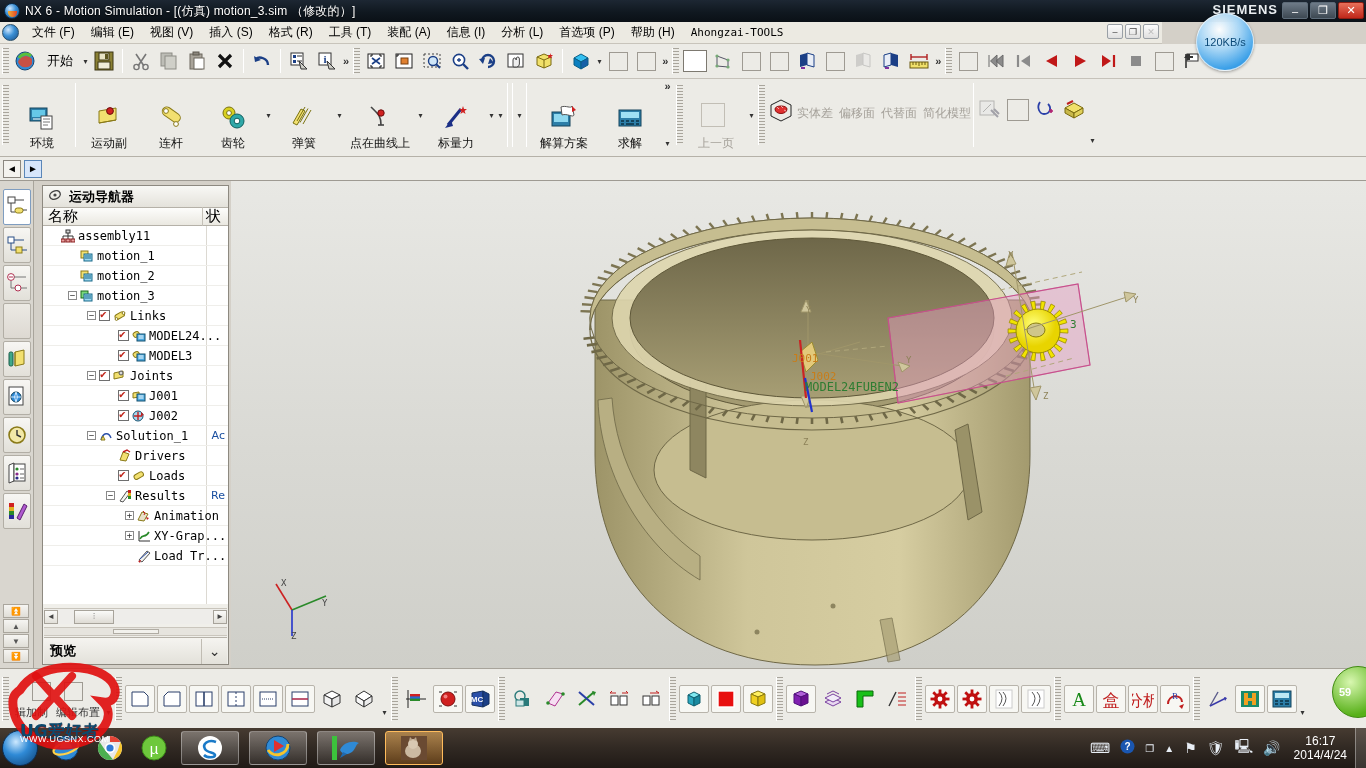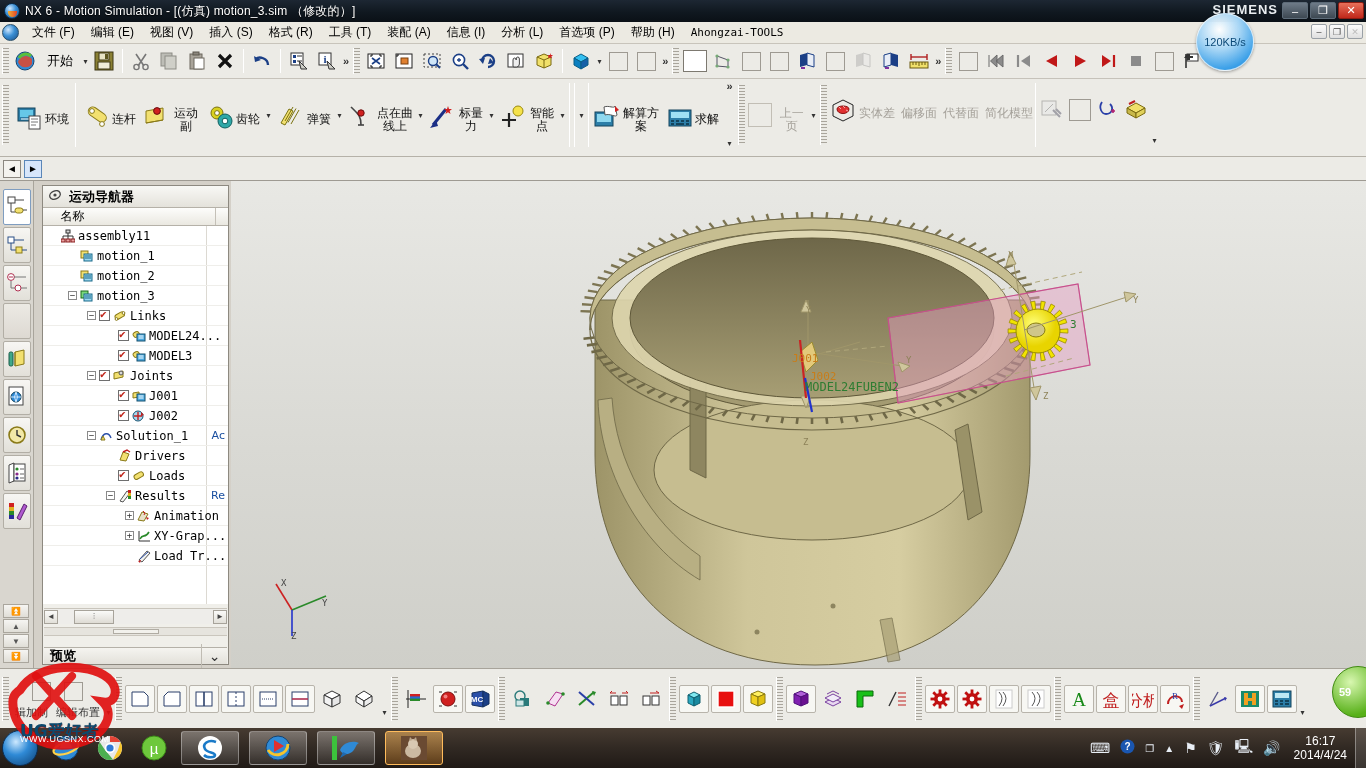--- a/index.html
+++ b/index.html
@@ -29,21 +29,21 @@
   .tb-siemens { position:absolute; right:88px; top:2px; font-size:13px; font-weight:bold;
      color:#e9edf0; letter-spacing:1px; font-family:"Liberation Sans", sans-serif; }
   .tb-btns { position:absolute; right:2px; top:2px; display:flex; gap:2px; }
   .tb-btn { width:26px; height:17px; border:1px solid #5d6b78; border-radius:2px;
     background: linear-gradient(180deg,#6e7b88,#3d4852); color:#fff; font-size:11px;
     display:flex; align-items:center; justify-content:center; }
   .tb-btn.close { background: linear-gradient(180deg,#e8705a,#c0271a); border-color:#8d1c12; }
 
   
   .menubar {
-    position:absolute; left:0; top:22px; width:1366px; height:22px;
+    position:absolute; left:0; top:22px; width:1162px; height:22px;
     background:#eceae2; border-bottom:1px solid #c8c4bb;
     display:flex; align-items:center; padding-left:2px;
   }
   .mb-logo { width:17px; height:17px; margin-right:5px; border-radius:50%;
     background: radial-gradient(circle at 35% 32%, #cfe8ff 0%, #3a8fd4 45%, #1a4f86 100%);
     border:1px solid #2a4f6a; }
   .menu-item { padding:2px 8px; font-size:12px; color:#000; white-space:nowrap;
      font-family:"Liberation Sans", sans-serif; }
   .mdi-btns { position:absolute; right:3px; top:2px; display:flex; gap:2px; }
   .mdi-btn { width:16px; height:15px; border:1px solid #9aa0a6; border-radius:2px;
@@ -61,22 +61,22 @@
      border-left:1px solid #fff; }
   .tsep { width:1px; height:24px; background:#bdb9b0; margin:0 4px;
      border-right:1px solid #fff; }
   .tbtn { width:28px; height:26px; display:flex; align-items:center; justify-content:center;
      border:1px solid transparent; border-radius:2px; }
   .emptybox { width:19px; height:19px; border:1px solid #9e9a92; background:#ecebe6; }
   .whitebox { width:24px; height:22px; border:1px solid #7d7970; background:#fff; }
   .arrowdn { width:9px; height:20px; font-size:8px; color:#333; display:flex;
      align-items:flex-end; justify-content:center; }
   .chev { font-size:11px; color:#333; font-weight:bold; line-height:9px; }
-  .bigbtn { width:62px; min-width:52px; height:72px; display:flex; flex-direction:row;
-     align-items:center; justify-content:center; padding-top:5px;
+  .bigbtn { width:62px; min-width:52px; height:72px; display:flex; flex-direction:column;
+     align-items:center; justify-content:flex-end; padding-top:5px;
      border:1px solid transparent; border-radius:2px; }
   .bigbtn .lab { font-size:12px; margin-top:4px; color:#111; text-align:center; line-height:13px;
      font-family:"DejaVu Sans", sans-serif; }
   .bigbtn .lab.dis { color:#a5a19a; }
   .bigico { width:30px; height:30px; }
   .vsep { width:1px; height:64px; background:#c2bdb4; border-right:1px solid #fff; margin:4px 2px; }
   .smalltxt { font-size:12px; color:#a5a19a; font-family:"DejaVu Sans", sans-serif; }
 
   
   .navstrip { position:absolute; left:0; top:157px; width:1366px; height:24px;
@@ -99,21 +99,21 @@
      justify-content:center; font-size:8px; color:#555; margin-bottom:1px; }
 
   
   .navpanel { position:absolute; left:42px; top:185px; width:187px; height:480px;
      background:#f0efea; border:1px solid #8d8980; }
   .np-header { height:22px; background:linear-gradient(180deg,#f8f8f5,#e4e2db);
      border-bottom:1px solid #b5b1a8; display:flex; align-items:center; padding-left:5px; }
   .np-header .ttl { font-size:13px; font-weight:bold; margin-left:6px;
      font-family:"DejaVu Sans", sans-serif; }
   .np-colhdr { height:18px; background:linear-gradient(180deg,#fdfdfb,#eae8e1);
-     border-bottom:1px solid #b5b1a8; display:flex; align-items:center; font-size:12px;flex-direction:column; }
+     border-bottom:1px solid #b5b1a8; display:flex; align-items:center; font-size:15px; }
   .np-colhdr .c1 { width:160px; padding-left:5px; border-right:1px solid #c4c0b7;
      font-family:"DejaVu Sans", sans-serif; }
   .np-colhdr .c2 { padding-left:3px; font-family:"DejaVu Sans", sans-serif; }
   .tree { position:absolute; left:0; top:40px; width:185px; height:378px; overflow:hidden;
      background:#fff; }
   .trow { height:20px; display:flex; align-items:center; position:relative;
      border-bottom:1px solid #efeeea; font-size:12px;
      font-family:"DejaVu Sans Mono", monospace; }
   .trow .st { position:absolute; right:3px; color:#1a4fa0; font-size:11px;
      font-family:"DejaVu Sans", sans-serif; }
@@ -129,21 +129,21 @@
   .hs-arrow { width:14px; height:14px; border:1px solid #a7a39a;
      background:linear-gradient(180deg,#fafaf8,#e2e0d9); font-size:8px; text-align:center;
      line-height:12px; color:#444; }
   .hs-thumb { width:40px; height:14px; margin-left:16px; border:1px solid #a7a39a;
      background:linear-gradient(180deg,#fafaf8,#dedbd4); text-align:center; font-size:8px;
      color:#555; line-height:12px; }
   .np-split { position:absolute; left:1px; bottom:28px; width:183px; height:9px;
      background:#e6e4de; border-top:1px solid #cac6bd; border-bottom:1px solid #cac6bd;
      display:flex; align-items:center; justify-content:center; }
   .np-split i { display:block; width:46px; height:5px; border:1px solid #b0aca3; background:#f2f1ec; }
-  .np-preview { position:absolute; left:1px; bottom:0; width:183px; height:17px;
+  .np-preview { position:absolute; left:1px; bottom:0; width:183px; height:27px;
      background:linear-gradient(180deg,#f5f4f0,#e3e1da); border-top:1px solid #b5b1a8;
      display:flex; align-items:center; }
   .np-preview .pl { font-size:13px; font-weight:bold; padding-left:6px; flex:1;
      font-family:"DejaVu Sans", sans-serif; }
   .np-preview .pbtn { width:26px; height:25px; border-left:1px solid #c0bcb3;
      display:flex; align-items:center; justify-content:center; font-size:14px; color:#333; }
 
   
   .viewport { position:absolute; left:231px; top:181px; width:1135px; height:487px;
      background: linear-gradient(180deg,#e8e8e4 0%, #d9d9d4 55%, #cfcfc9 100%); overflow:hidden; }
@@ -485,37 +485,37 @@
             <path d="M16 16h7M16 19h7M16 22h5" stroke="#777"></path>
           </svg>
       </span>
       <span class="lab">环境</span>
     </div>
     <div class="vsep"></div>
 
     <div class="bigbtn">
       <span class="bigico">
         <svg width="30" height="30" viewBox="0 0 30 30">
+            <path d="M5 20 L5 8 L22 5 L22 17Z" fill="#f2e070" stroke="#8a7a18"></path>
+            <circle cx="16" cy="8" r="3.4" fill="#d02020" stroke="#6a0d0d"></circle>
+            <path d="M5 20 L22 17" stroke="#8a7a18"></path>
+          </svg>
+      </span>
+      <span class="lab">运动副</span>
+    </div>
+
+    <div class="bigbtn">
+      <span class="bigico">
+        <svg width="30" height="30" viewBox="0 0 30 30">
             <rect x="5" y="7" width="20" height="9" rx="4.5" fill="#f2e070" stroke="#8a7a18" transform="rotate(35 15 12)"></rect>
             <circle cx="10" cy="8" r="2.4" fill="#fff" stroke="#8a7a18"></circle>
             <circle cx="20" cy="21" r="2.4" fill="#fff" stroke="#8a7a18"></circle>
           </svg>
       </span>
       <span class="lab">连杆</span>
-    </div>
-
-    <div class="bigbtn">
-      <span class="bigico">
-        <svg width="30" height="30" viewBox="0 0 30 30">
-            <path d="M5 20 L5 8 L22 5 L22 17Z" fill="#f2e070" stroke="#8a7a18"></path>
-            <circle cx="16" cy="8" r="3.4" fill="#d02020" stroke="#6a0d0d"></circle>
-            <path d="M5 20 L22 17" stroke="#8a7a18"></path>
-          </svg>
-      </span>
-      <span class="lab">运动副</span>
     </div>
 
     <div class="bigbtn">
       <span class="bigico">
         <svg width="30" height="30" viewBox="0 0 30 30">
             <g fill="#d8d020" stroke="#7a7210">
               <circle cx="11" cy="10" r="6"></circle>
               <circle cx="11" cy="10" r="2.4" fill="#fff"></circle>
             </g>
             <g fill="#2fa8a8" stroke="#106060">
@@ -558,29 +558,20 @@
         <svg width="30" height="30" viewBox="0 0 30 30">
             <path d="M20 6 L7 22" stroke="#1b2f86" stroke-width="3" fill="none"></path>
             <path d="M4 25 L10 17 L12 23Z" fill="#1b2f86"></path>
             <path d="M22 3 l1 3 l3 0 l-2.4 2 l1 3 l-2.6-1.8 l-2.6 1.8 l1-3 L18 6 l3 0Z" fill="#d02020"></path>
           </svg>
       </span>
       <span class="lab">标量力</span>
     </div>
     <div class="arrowdn" style="height:72px;align-items:center">▾</div>
 
-    <div class="bigbtn">
-      <span class="bigico">
-        <svg width="30" height="30" viewBox="0 0 30 30">
-            <path d="M5 17 L19 17 M12 10 L12 24" stroke="#222" stroke-width="2.2"></path>
-            <circle cx="21" cy="8" r="5" fill="#f5e24a" stroke="#9a8a10"></circle>
-          </svg>
-      </span>
-      <span class="lab">智能点</span>
-    </div>
     <div class="arrowdn" style="height:72px;align-items:center">▾</div>
 
     <div class="vsep"></div>
     <div class="vsep"></div>
     <div class="arrowdn" style="height:72px;align-items:center">▾</div>
     <div class="vsep"></div>
 
     <div class="bigbtn" style="width:70px">
       <span class="bigico">
         <svg width="30" height="30" viewBox="0 0 30 30">

